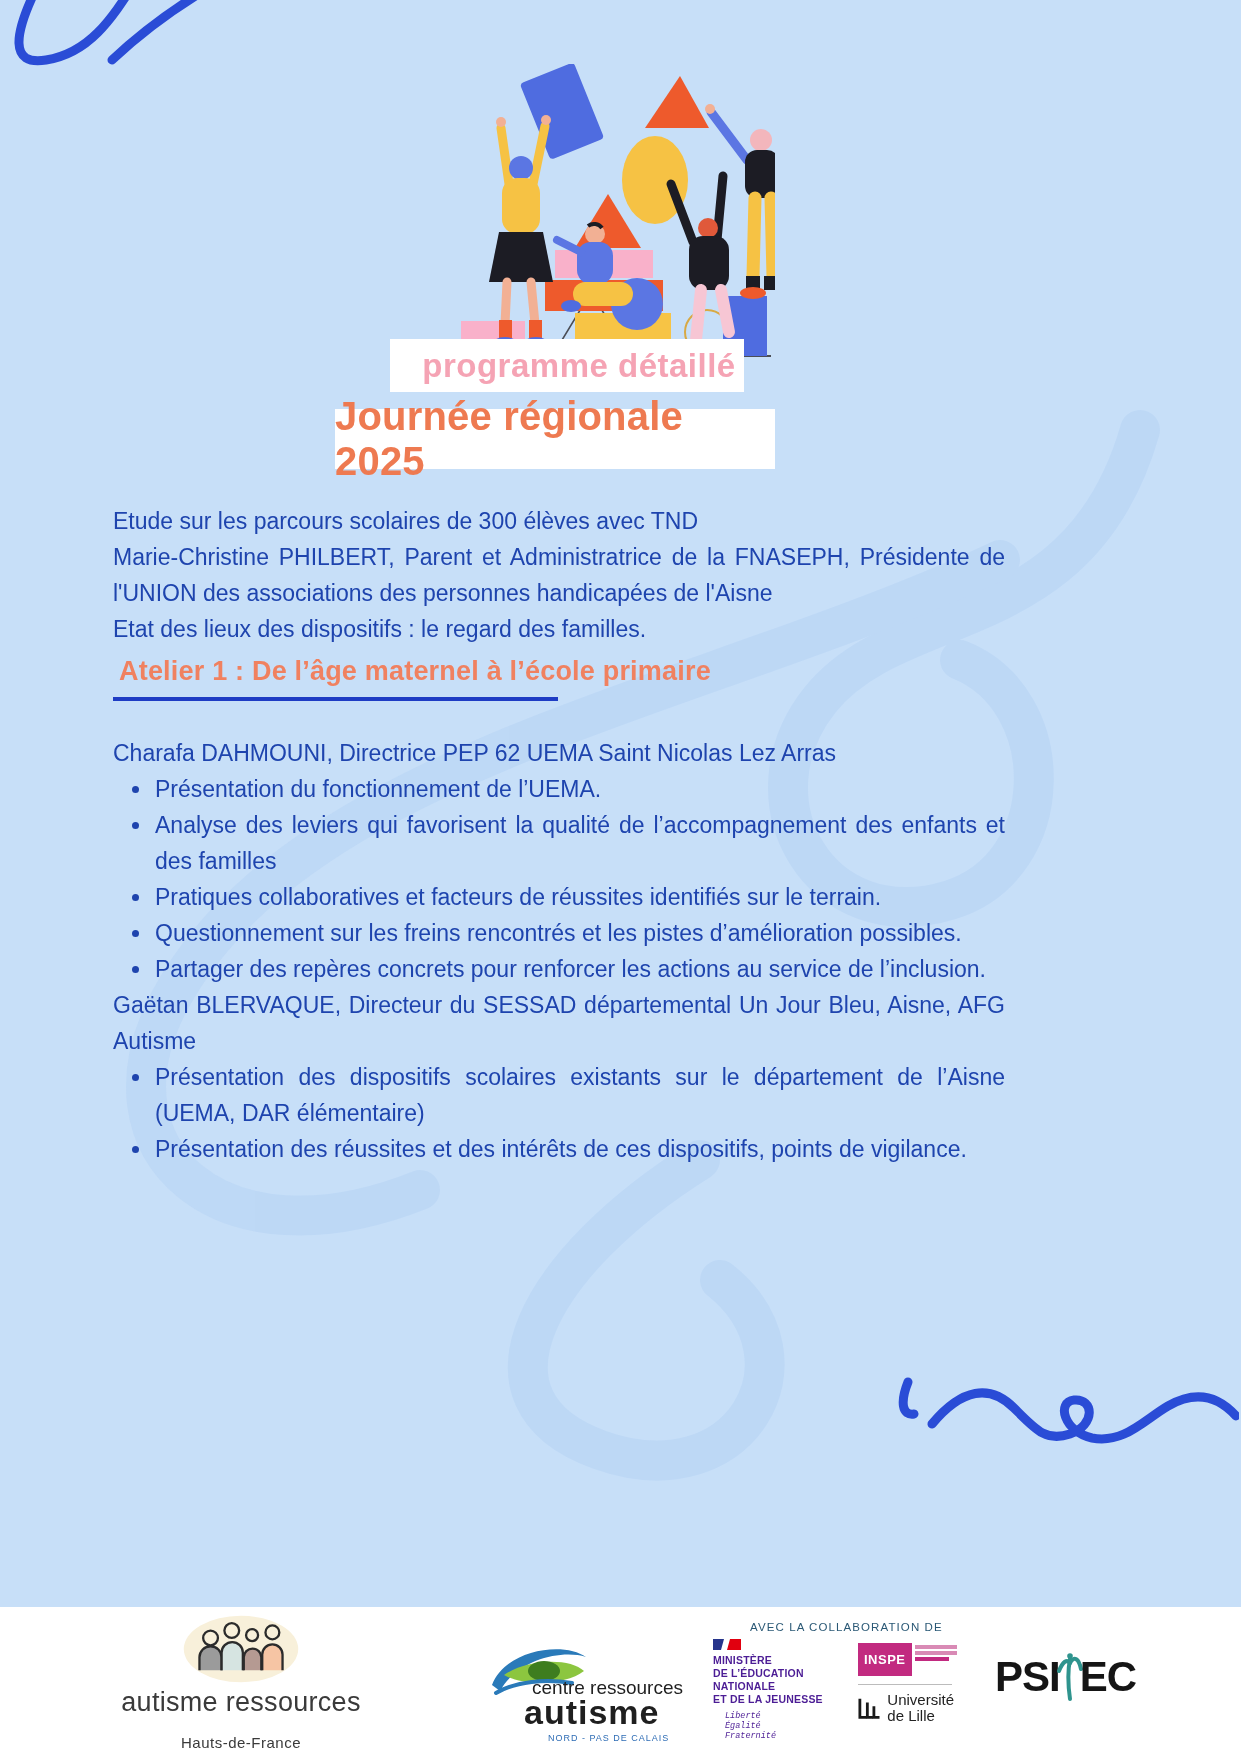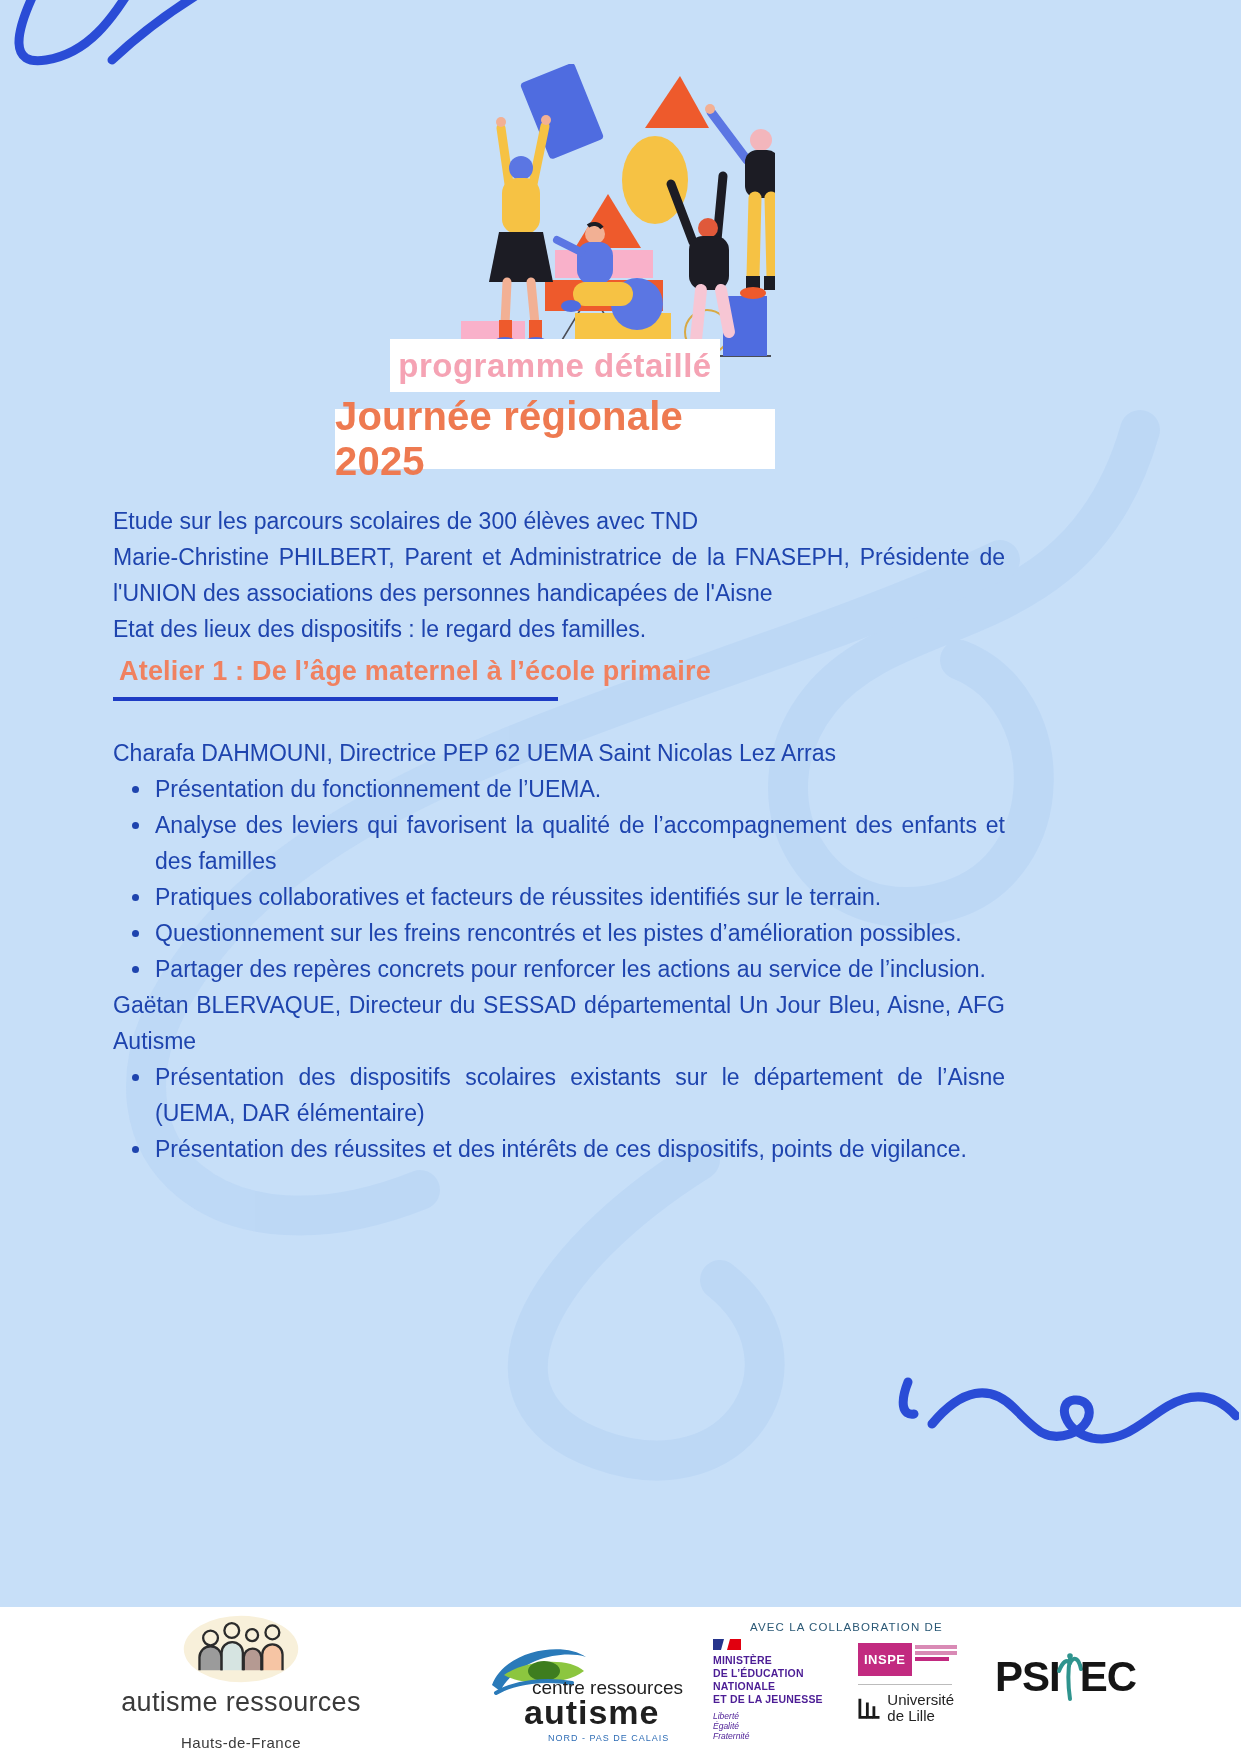--- a/index.html
+++ b/index.html
@@ -10,21 +10,21 @@
   }
   svg{display:block;}
   .deco{position:absolute;pointer-events:none;}
   .swirls{left:0;top:0;width:1241px;height:1755px;}
   .squiggle-tl{left:0;top:-4px;width:300px;height:120px;}
   .squiggle-br{left:898px;top:1372px;width:341px;height:100px;}
   .illustration{position:absolute;left:405px;top:64px;width:370px;height:300px;}
 
   .kicker-box{
     position:absolute;left:390px;top:339px;width:330px;height:53px;
-    background:#ffffff;display:flex;align-items:center;justify-content:center;
+    background:#ffffff;display:flex;align-items:center;justify-content:center;padding-left:24px;
   }
   .kicker-box span{
     color:#f5a3b4;font-size:33px;font-weight:700;letter-spacing:.5px;
   }
   .title-box{
     position:absolute;left:335px;top:409px;width:440px;height:60px;
     background:#ffffff;display:flex;align-items:center;justify-content:center;
   }
   .title-box h1{
     margin:0;color:#ee7a51;font-size:40px;font-weight:700;letter-spacing:.2px;
@@ -69,21 +69,21 @@
   .logo-cra .l3{position:absolute;left:62px;top:92px;font-size:9px;color:#2f6db5;letter-spacing:1px;white-space:nowrap;}
 
   .collab{
     position:absolute;left:750px;top:14px;width:200px;
     font-size:11.5px;letter-spacing:1.1px;color:#2a5875;white-space:nowrap;
   }
 
   .logo-min{position:absolute;left:713px;top:32px;width:110px;color:#4c1d95;}
   .logo-min .flag{width:28px;height:11px;margin-bottom:4px;}
   .logo-min .line{font-size:10.5px;font-weight:700;line-height:13px;letter-spacing:.2px;white-space:nowrap;}
-  .logo-min .motto{font-family:Liberation Sans, sans-serif;font-style:italic;font-size:8.5px;line-height:10px;margin-top:5px;}
+  .logo-min .motto{font-family:Liberation Mono, monospace;font-style:italic;font-size:8.5px;line-height:10px;margin-top:5px;margin-left:12px;}
 
   .logo-inspe{position:absolute;left:858px;top:36px;width:96px;}
   .inspe-row{display:flex;align-items:flex-start;}
   .inspe-badge{
     background:#c22a80;color:#ffffff;font-size:13px;font-weight:700;
     padding:9px 6px;letter-spacing:.5px;
   }
   .inspe-bars{margin-left:3px;display:flex;flex-direction:column;gap:2px;padding-top:2px;}
   .inspe-bars i{display:block;width:42px;height:4px;background:#d98ab5;}
   .inspe-bars i:nth-child(3){background:#c22a80;width:34px;}

